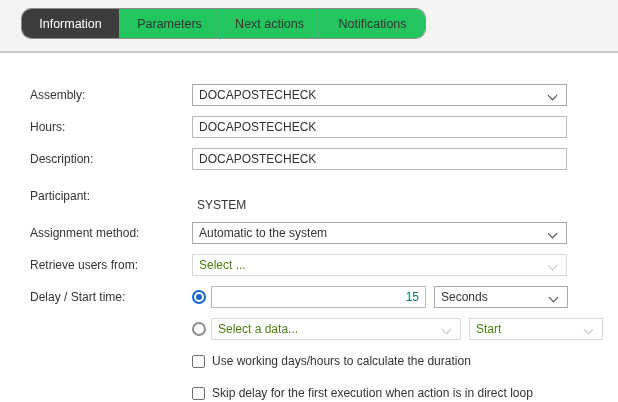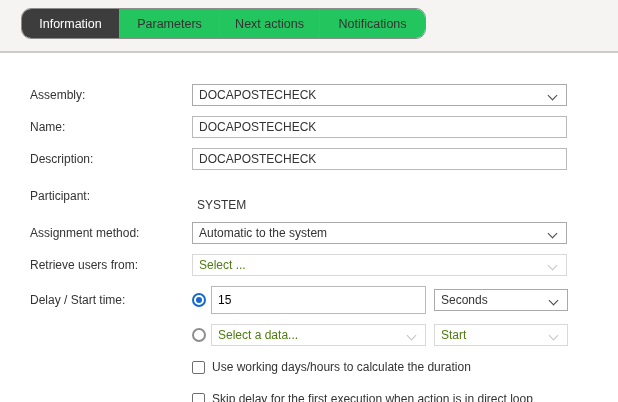--- a/index.html
+++ b/index.html
@@ -24,22 +24,22 @@
   .ctl { height:22px; background:#fff; border:1px solid #aaa; display:flex; align-items:center; }
   .sel { position:relative; padding:0 26px 0 6px; width:375px; }
   .sel .chev { position:absolute; right:10px; top:7px; }
   .chev { width:7px; height:7px; border-right:1.6px solid #444; border-bottom:1.6px solid #444;
     transform:rotate(45deg); display:inline-block; }
   .txt { width:375px; height:22px; border:1px solid #b9b9b9; padding:0 6px; font:inherit; color:#333; background:#fff; }
   .disabled { border-color:#d9d9d9; color:#4d7c0f;text-align:right; }
   .disabled .chev { border-color:#c4c4c4; }
   .plain { padding-left:5px;margin-top:18px; }
 
-  .small-txt { width:215px; height:28px; border:1px solid #b9b9b9; padding:0 6px; font:inherit; color:#000000; }
-  .sel.small { width:215px; }
+  .small-txt { width:215px; height:22px; border:1px solid #b9b9b9; padding:0 6px; font:inherit; color:#0f766e;text-align:right; }
+  .sel.small { width:250px; }
   .sel.unit { width:134px; margin-left:8px; }
 
   
   .radio { width:14px; height:14px; border-radius:50%; flex:0 0 14px; margin-right:5px;
     border:2px solid #1668d2; position:relative; background:#fff; }
   .radio.on::after { content:""; position:absolute; left:2px; top:2px; width:6px; height:6px;
     border-radius:50%; background:#1668d2; }
   .radio.off { border-color:#8e8e8e; }
 
   
@@ -63,21 +63,21 @@
 
   <div class="row">
     <div class="lbl">Assembly:</div>
     <div class="ctl sel">
       <span>DOCAPOSTECHECK</span>
       <span class="chev"></span>
     </div>
   </div>
 
   <div class="row">
-    <div class="lbl">Name:</div>
+    <div class="lbl">Hours:</div>
     <input class="txt" type="text" value="DOCAPOSTECHECK" style="">
   </div>
 
   <div class="row">
     <div class="lbl">Description:</div>
     <input class="txt" type="text" value="DOCAPOSTECHECK" style="">
   </div>
 
   <div class="row">
     <div class="lbl">Participant:</div>

